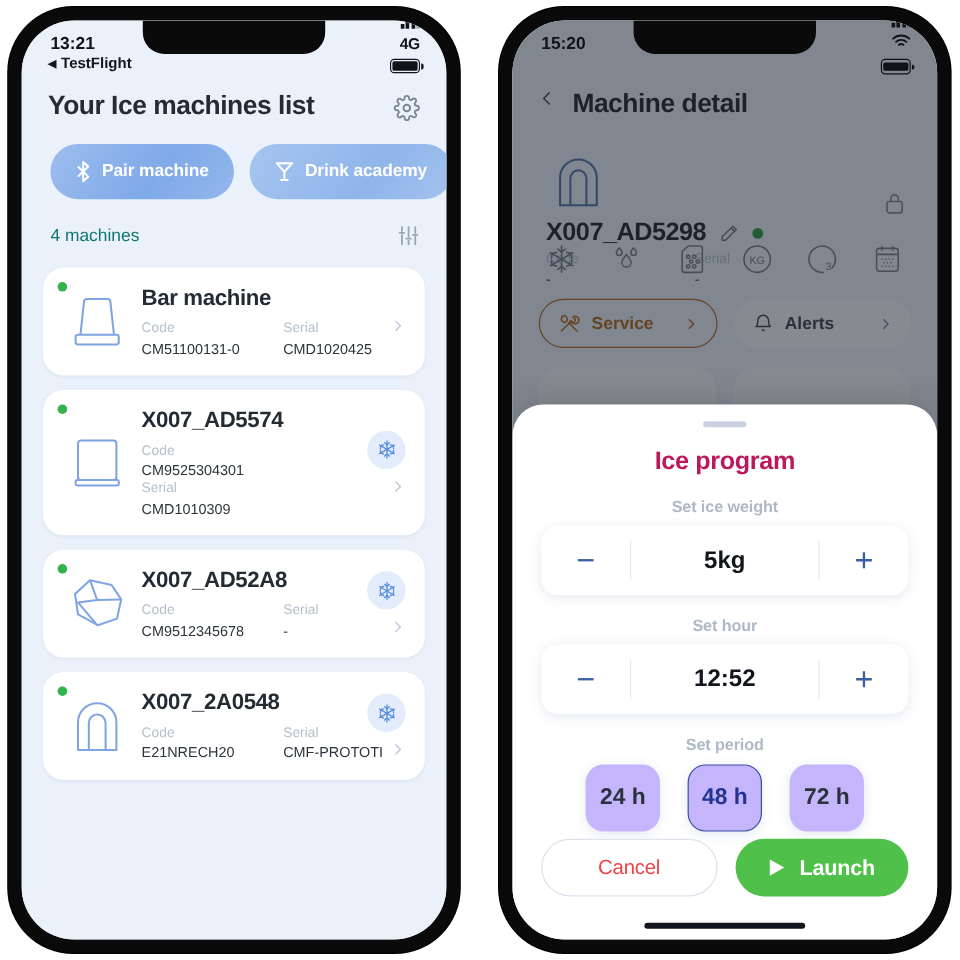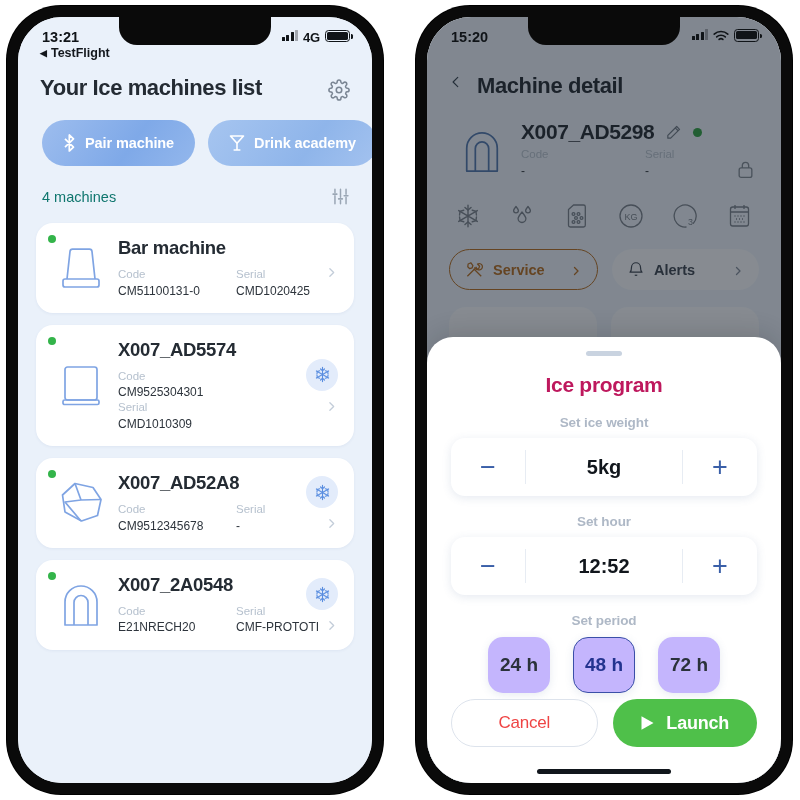--- a/index.html
+++ b/index.html
@@ -42,21 +42,21 @@
   .statusbar {
     position: absolute; top: 0; left: 0; right: 0;
     height: 34px;
     display: flex; align-items: center;
     justify-content: space-between;
     padding: 6px 22px 0 24px;
     z-index: 30;
     font-size: 14.5px; font-weight: bold;
     color: #101418;
   }
-  .sb-right { display: flex; align-items: flex-start; gap: 5px; }
+  .sb-right { display: flex; align-items: flex-end; gap: 5px; flex-direction: column; }
   .bars { display: flex; align-items: flex-end; gap: 1.5px; height: 11px; }
   .bars i { width: 3px; background: #101418; border-radius: 0.5px; display:block; }
   .bars i:nth-child(1){ height: 4px; }
   .bars i:nth-child(2){ height: 6px; }
   .bars i:nth-child(3){ height: 8.5px; }
   .bars i:nth-child(4){ height: 11px; opacity: .32; }
   .net-label { font-size: 13px; font-weight: bold; letter-spacing: -.2px; }
   .battery {
     width: 25px; height: 12.5px; border: 1.6px solid #101418;
     border-radius: 3.6px; position: relative; padding: 1.4px;
@@ -140,21 +140,21 @@
   .card-right .chev { margin-top: 8px; margin-left: 0; }
 
   
   .r-body { position: absolute; inset: 0; background: #eaf1fa; }
   .r-scrim { position: absolute; inset: 0; background: rgba(24,30,38,.50); z-index: 10; }
 
   .r-nav { position: absolute; top: 56px; left: 22px; display: flex; align-items: center; gap: 14px; }
   .back-chev { width: 14px; height: 22px; color: #33404f; }
   .r-title { font-size: 22px; font-weight: bold; color: #1f262f; letter-spacing: -.4px; }
 
-  .r-hero { position: absolute; top: 103px; left: 22px; right: 20px; display: flex; }
+  .r-hero { position: absolute; top: 103px; left: 22px; right: 20px; display: flex; flex-direction: column; }
   .r-hero-thumb { width: 66px; height: 62px; color: #4d74ad; flex: none; display:flex; align-items:center; justify-content:center; }
   .r-hero-main { flex: 1; padding-left: 6px; }
   .r-hero-titlerow { display: flex; align-items: center; gap: 11px; }
   .r-hero-name { font-size: 21px; font-weight: bold; color: #1f262f; letter-spacing: -.4px; }
   .pencil { width: 17px; height: 17px; color: #6c7683; }
   .r-dot { width: 9px; height: 9px; border-radius: 50%; background: #2d9e41; }
   .r-hero-meta { display: flex; margin-top: 3px; }
   .r-hero-meta .meta-col { min-width: 124px; }
   .lock { position: absolute; right: 6px; top: 40px; width: 19px; height: 23px; color: #7e8893; }
 

